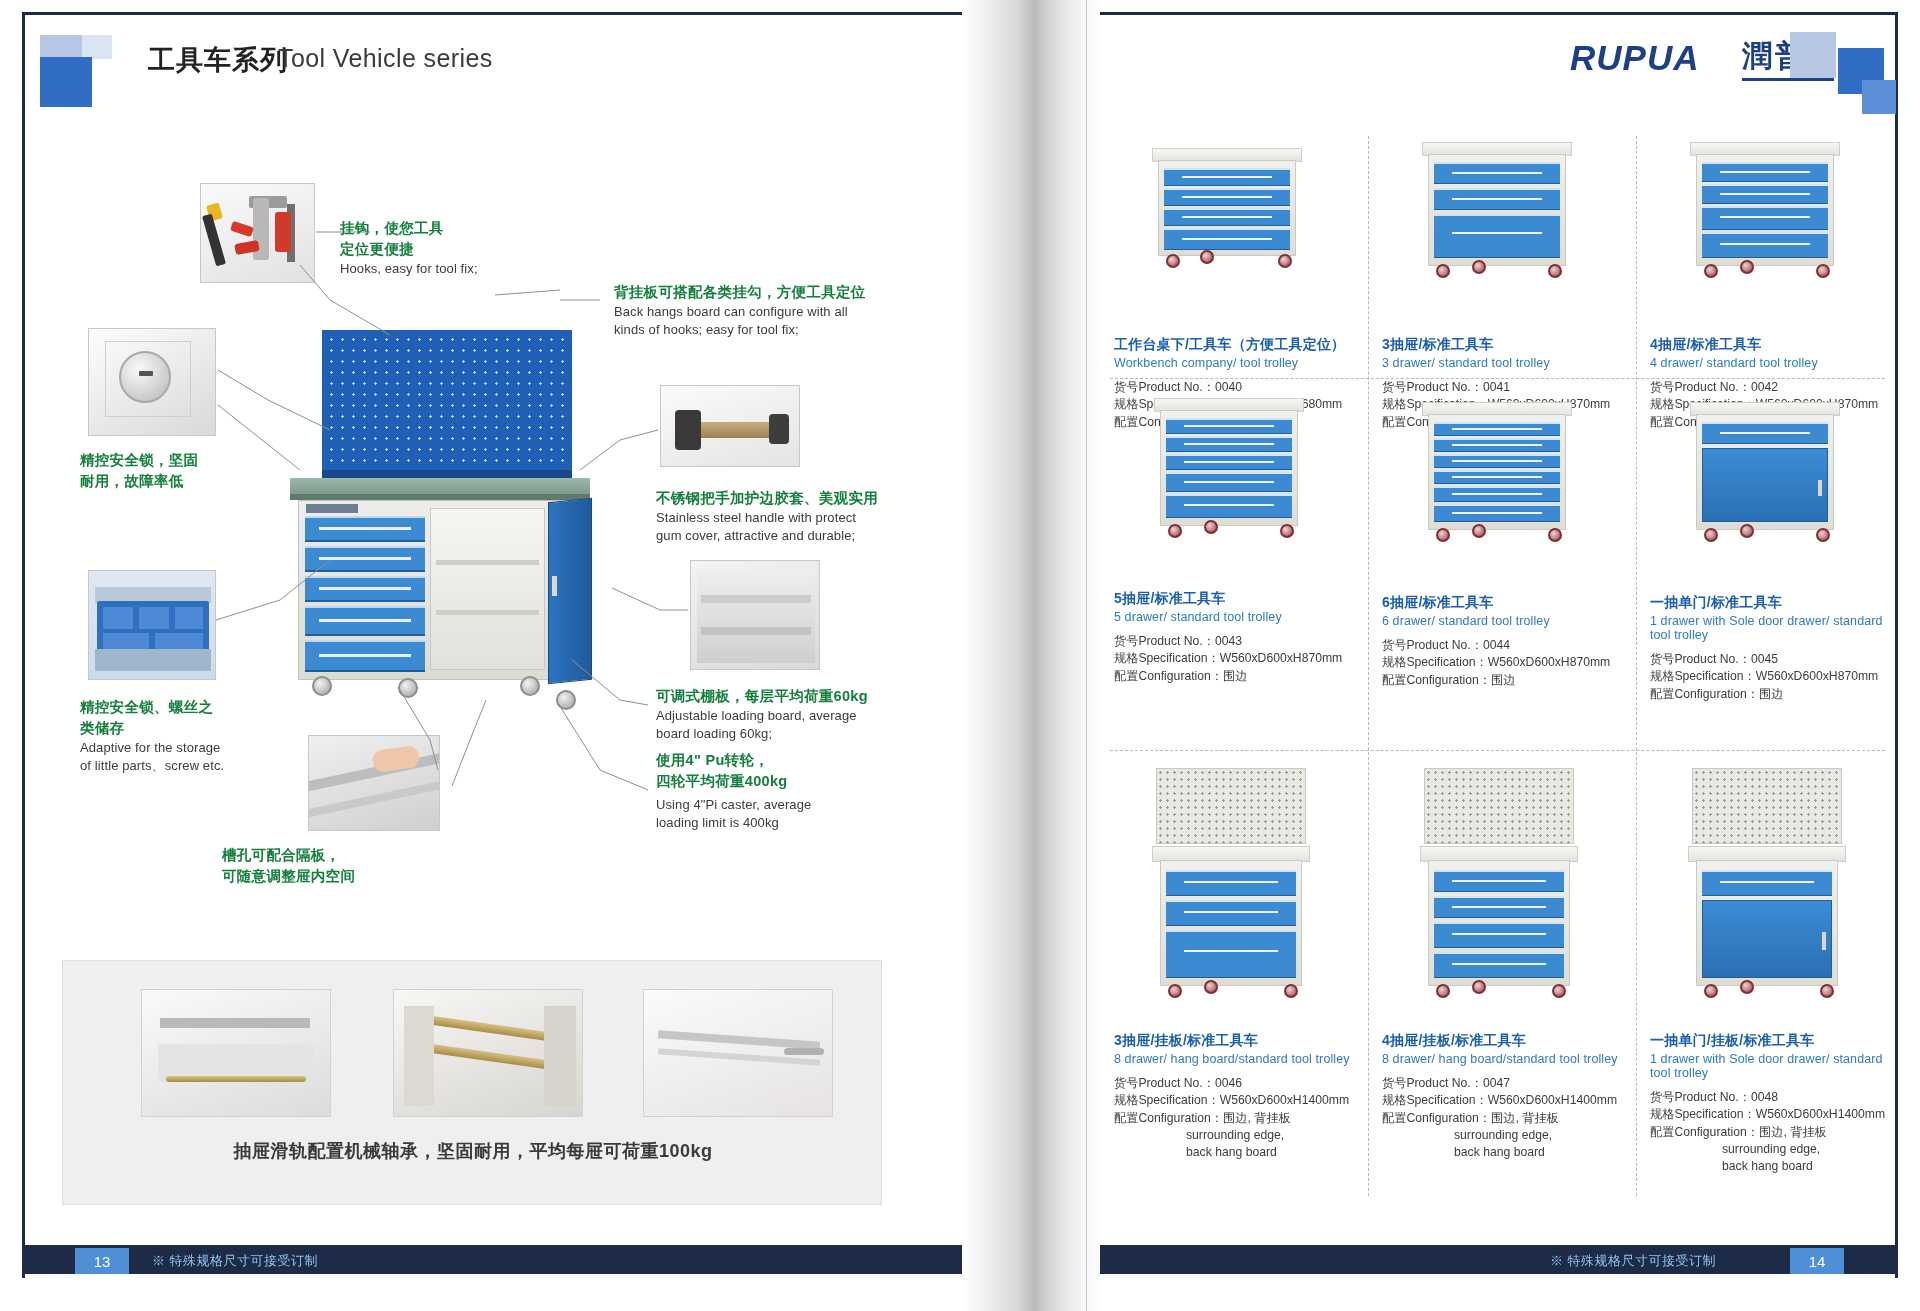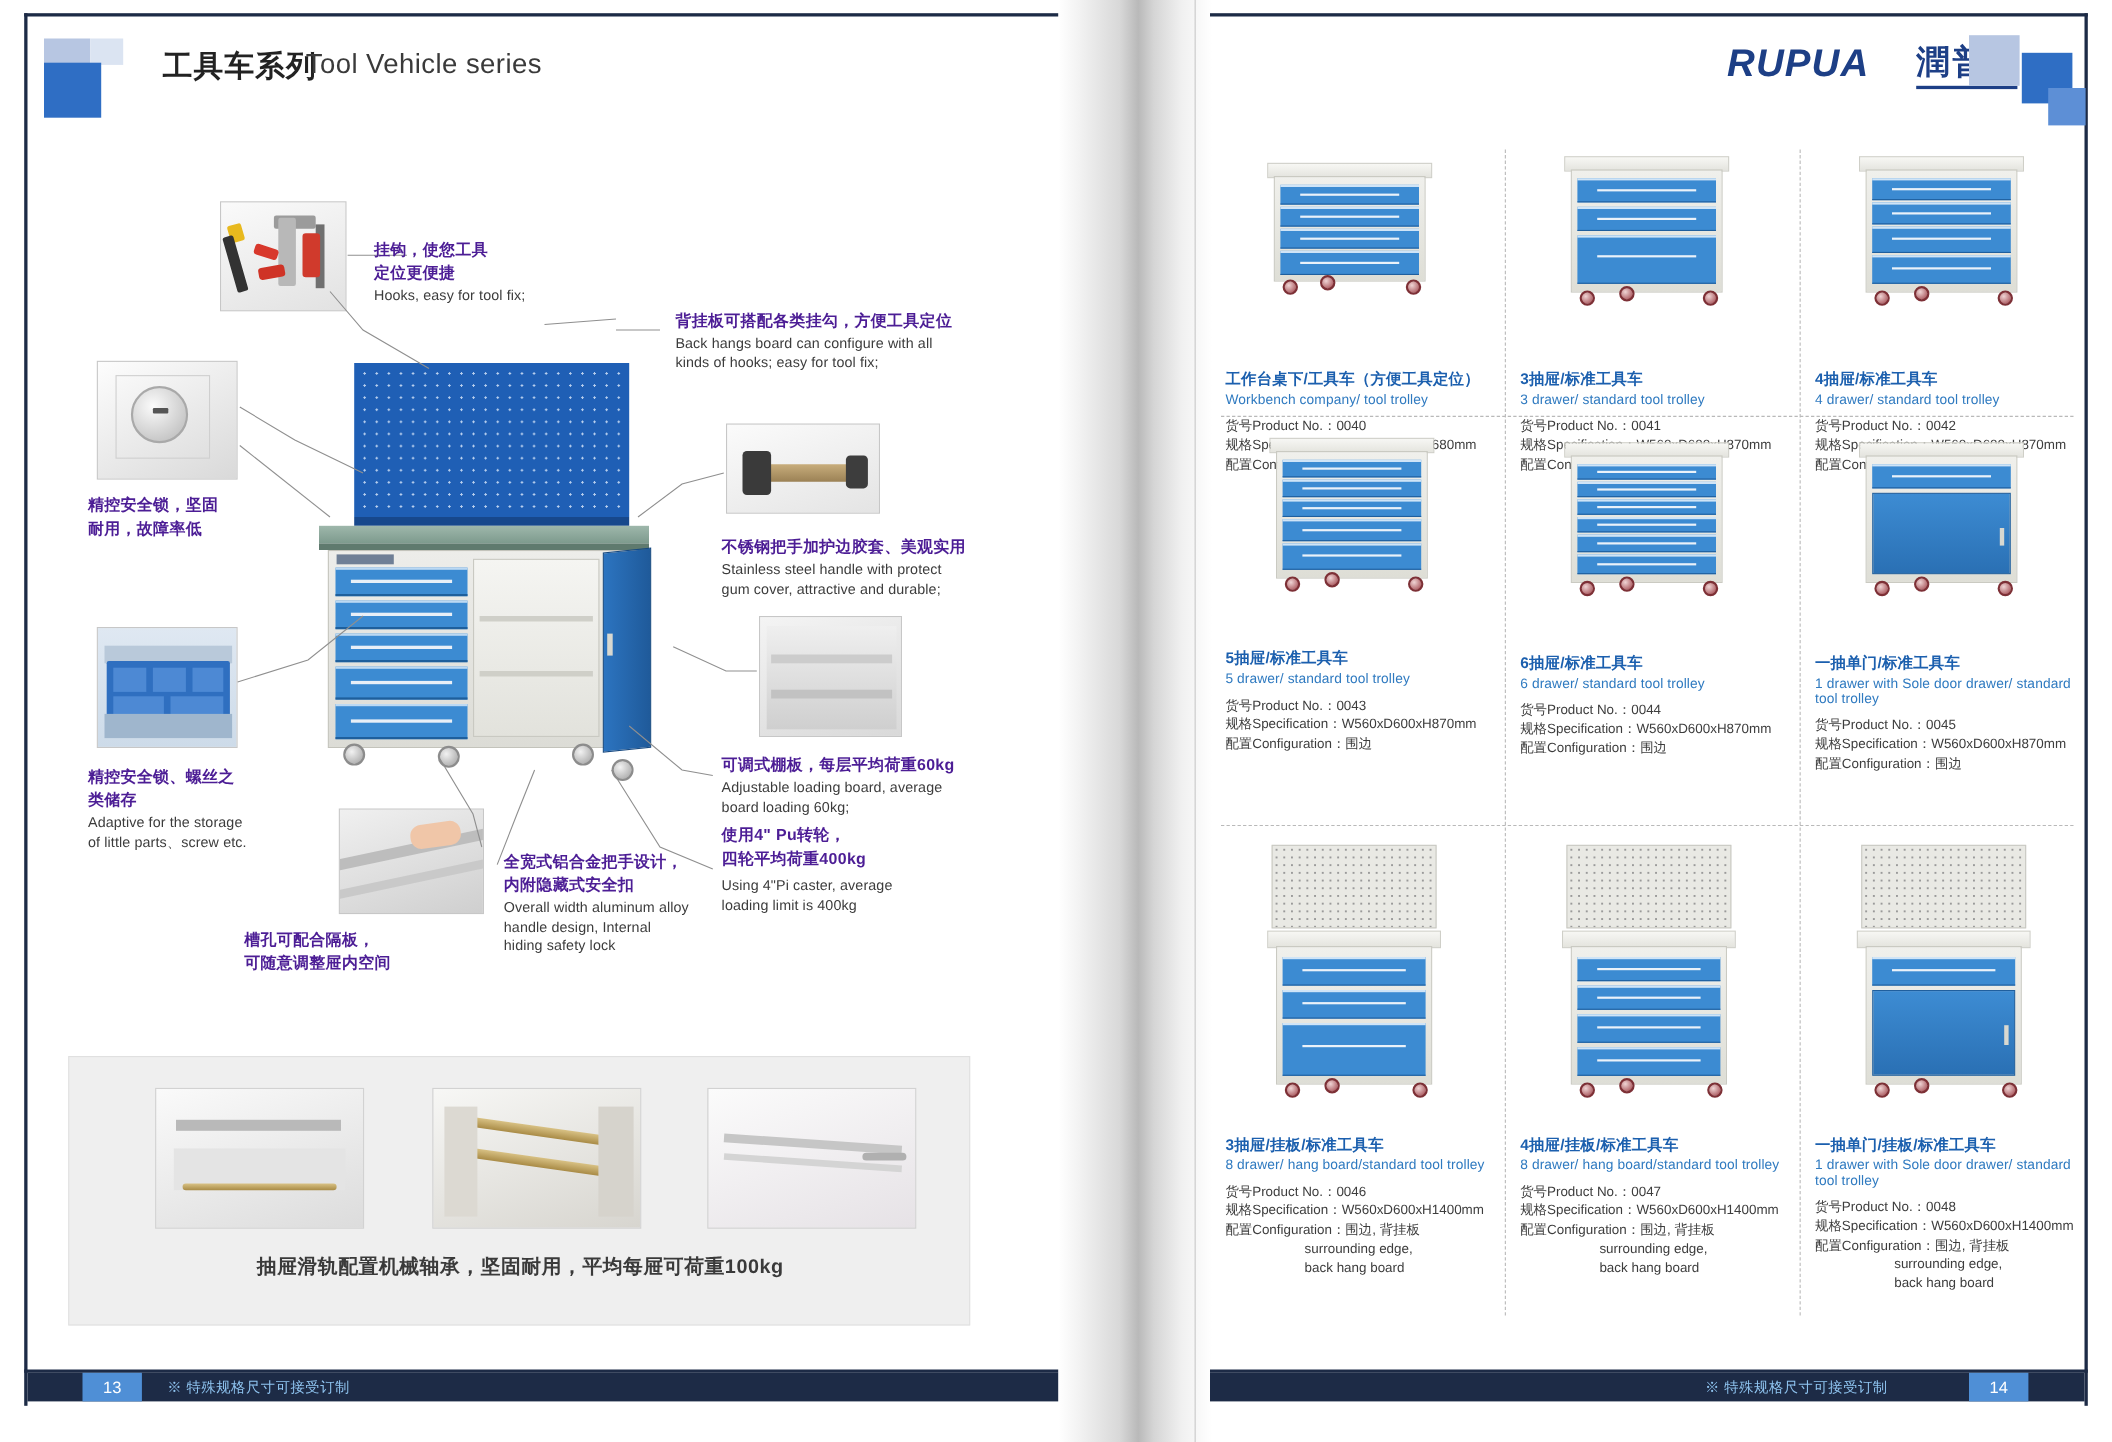--- a/index.html
+++ b/index.html
@@ -140,21 +140,21 @@
   .drawer-handle { position:absolute; height:3px; background:#e8eff7; left:12%; width:76%; top:42%; }
   .cab-door { position:absolute; left:430px; top:508px; width:115px; height:162px; background:linear-gradient(180deg,#f5f5f2,#e2e2dc); border:1px solid #c9c9c2; }
   .door-shelf { position:absolute; left:436px; width:103px; height:5px; background:#cfcfc8; }
   .door-open { position:absolute; left:548px; top:500px; width:44px; height:182px; background:linear-gradient(90deg,#2c74c0,#1f5a9a); border:1px solid #174a82; transform:skewY(-6deg); }
   .door-handle { position:absolute; left:552px; top:576px; width:5px; height:20px; background:#d8d8d0; }
   .caster { position:absolute; width:20px; height:20px; border-radius:50%; background:radial-gradient(circle at 36% 34%,#f2f2f2,#9e9e9e); border:2px solid #8c8c8c; }
   .logo-strip { position:absolute; left:306px; top:504px; width:52px; height:9px; background:#6f7f96; }
 
   
   .anno { position:absolute; }
-  .anno .cn { font-size:14.5px; color:#4c1d95; font-weight:700; line-height:1.45; letter-spacing:0.3px; }
+  .anno .cn { font-size:14.5px; color:#15803d; font-weight:700; line-height:1.45; letter-spacing:0.3px; }
   .anno .en { font-size:13px; color:#3c3c3c; line-height:1.35; letter-spacing:0.1px; }
 
   
   .strip { position:absolute; left:62px; top:960px; width:820px; height:245px; background:#efefef; border:1px solid #e0e0e0; }
   .strip-ph { position:absolute; top:28px; width:190px; height:128px; border:1px solid #d2d2d2; background:#f8f8f8; overflow:hidden; }
   .sp1 { left:78px; background:linear-gradient(160deg,#fafafa,#dcdcdc); }
   .sp2 { left:330px; background:linear-gradient(160deg,#f7f7f5,#d7d5cf); }
   .sp3 { left:580px; background:linear-gradient(160deg,#fbfbfb,#e6e2e6); }
   .rail { position:absolute; background:#b9b9b9; }
   .gold-rail { position:absolute; background:linear-gradient(180deg,#d8c184,#a98b46); border-radius:3px; }
@@ -353,27 +353,20 @@
 board loading 60kg;</div>
   </div>
 
   <div class="anno" style="left:656px;top:750px;width:230px;">
     <div class="cn" style="white-space:pre-line">使用4" Pu转轮，
 四轮平均荷重400kg</div>
     <div class="en" style="white-space:pre-line;margin-top:4px;">Using 4"Pi caster, average
 loading limit is 400kg</div>
   </div>
 
-  <div class="anno" style="left:458px;top:774px;width:230px;">
-    <div class="cn" style="white-space:pre-line">全宽式铝合金把手设计，
-内附隐藏式安全扣</div>
-    <div class="en" style="white-space:pre-line">Overall width aluminum  alloy
-handle design, Internal
-hiding safety lock</div>
-  </div>
 
   <div class="anno" style="left:222px;top:845px;width:230px;">
     <div class="cn" style="white-space:pre-line">槽孔可配合隔板，
 可随意调整屉内空间</div>
   </div>
 
   <div class="strip">
     <div class="strip-ph sp1">
       <div class="rail" style="left:18px;top:28px;width:150px;height:10px;"></div>
       <div class="rail" style="left:16px;top:54px;width:156px;height:38px;background:#e4e4e4;"></div>

